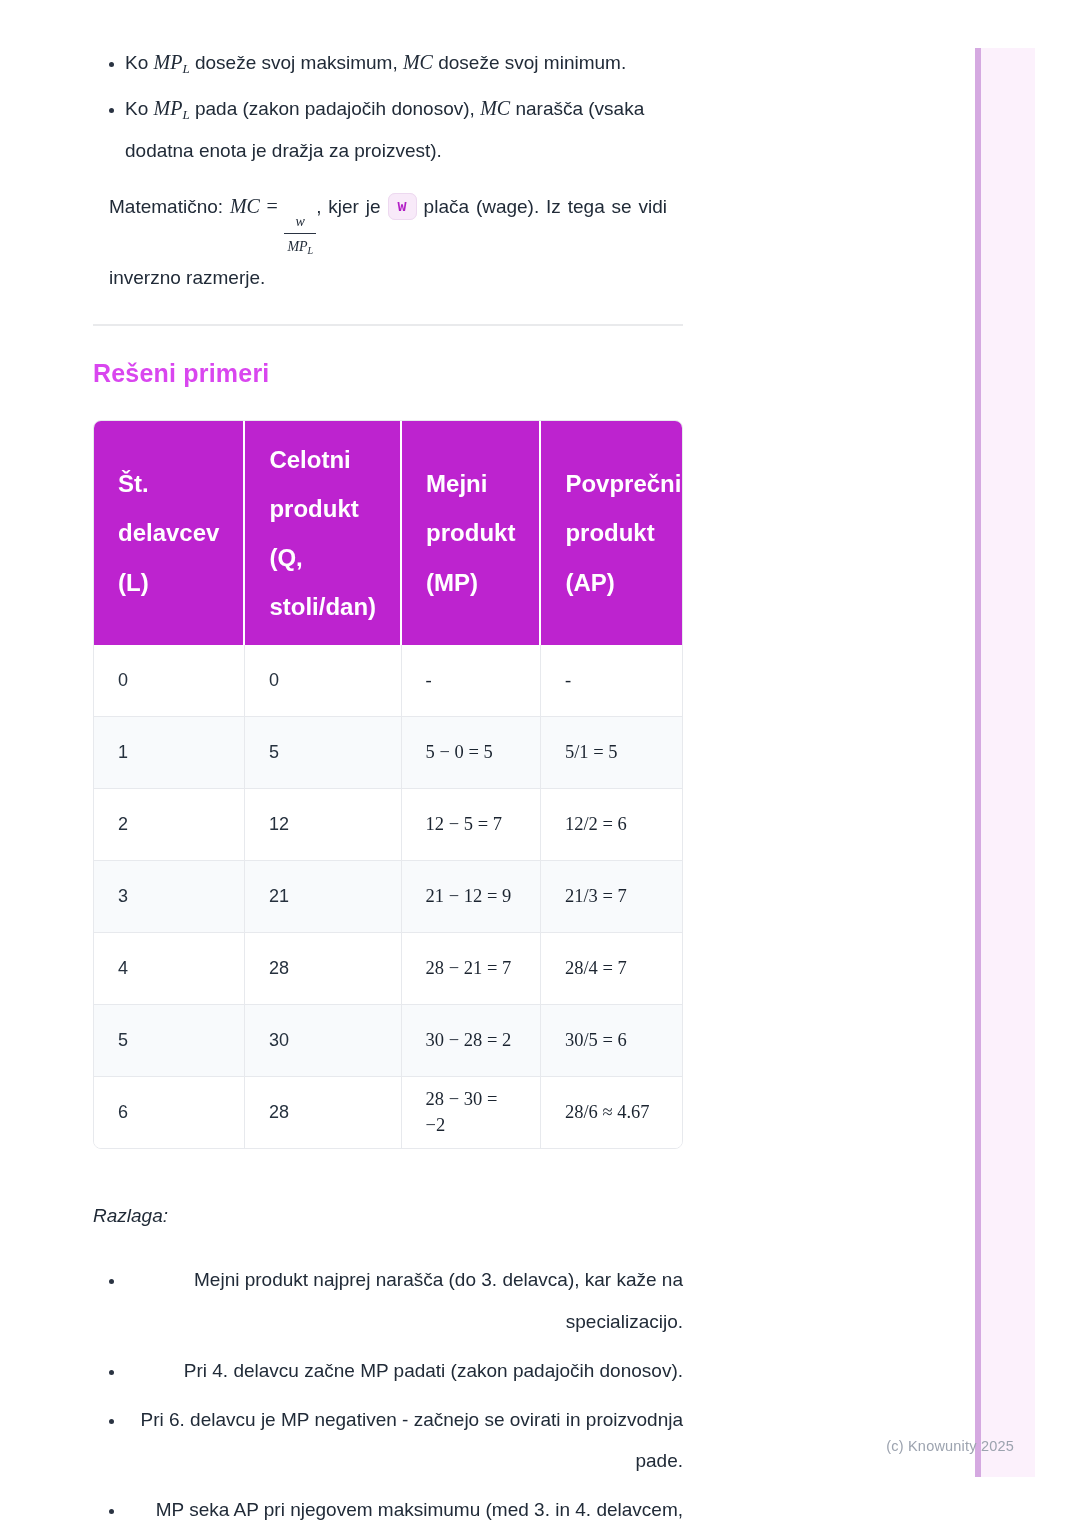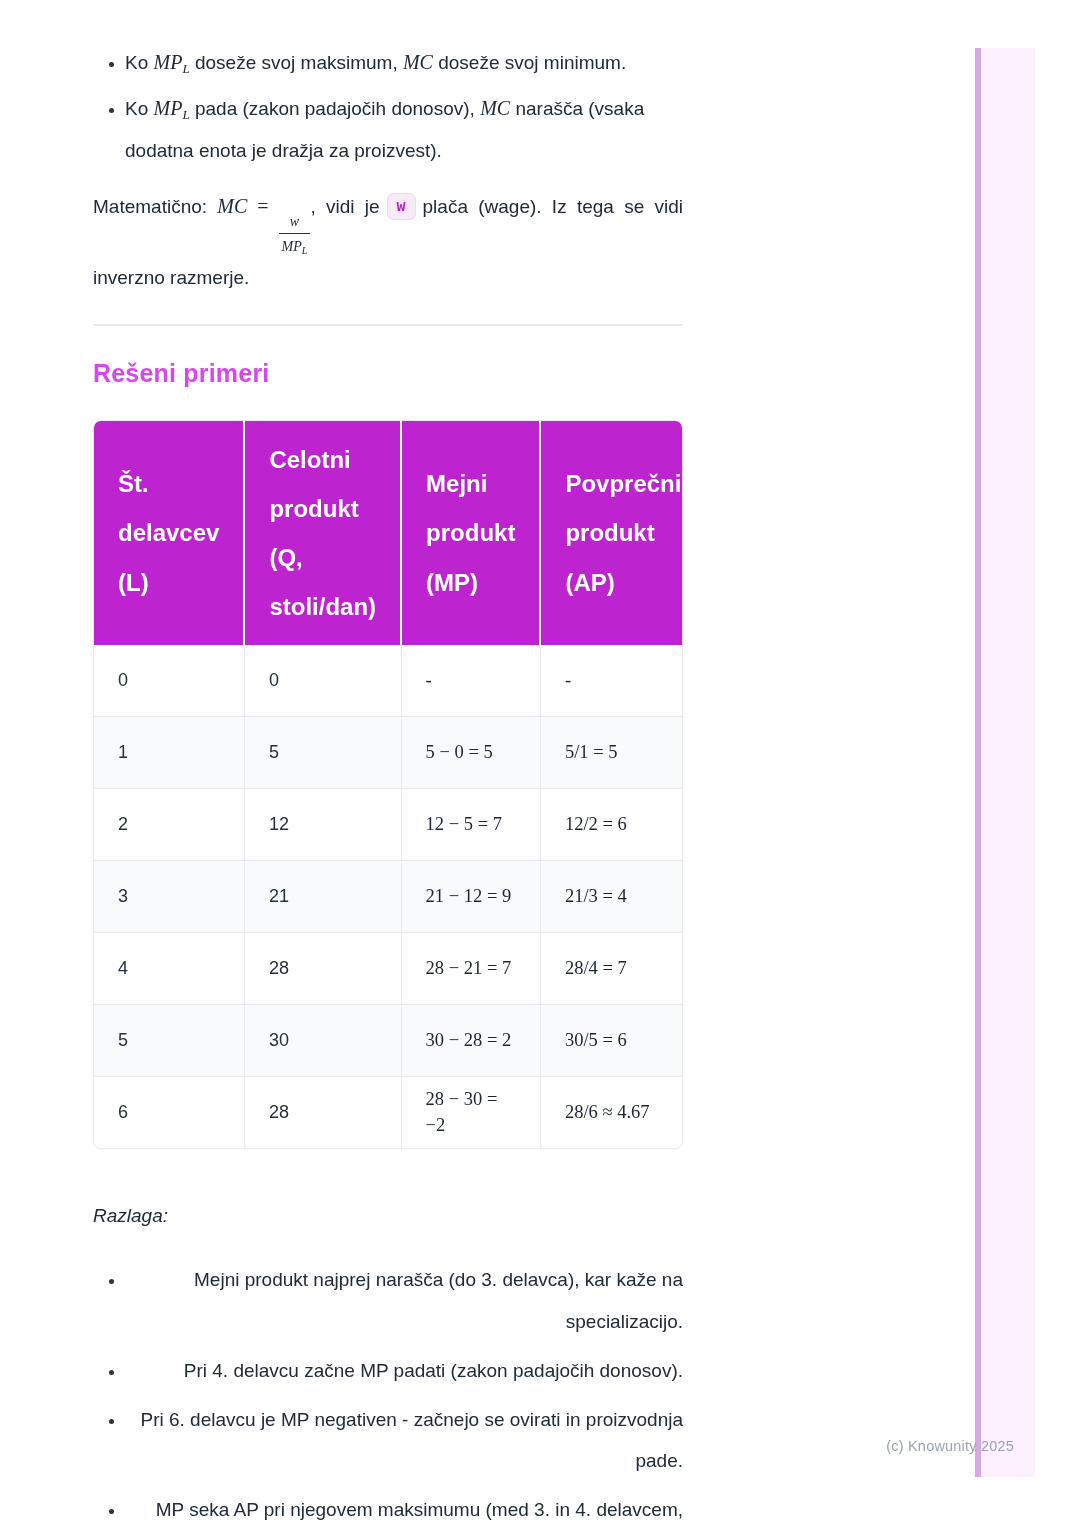--- a/index.html
+++ b/index.html
@@ -15,21 +15,21 @@
   .footer{position:absolute;top:1438px;right:66px;font-size:14.5px;
     color:var(--footer-text,#9ca3af);z-index:2;letter-spacing:.2px;}
 
   .content{position:relative;margin-left:93px;width:590px;padding-top:40px;
     font-size:19px;line-height:2.2;}
 
   ul{margin:0;padding-left:32px;}
   li{margin:0 0 2px 0;}
   li::marker{color:#2a3342;font-size:15px;}
 
-  .math-par{margin:12px 0 0;text-align:justify;}
+  .math-par{margin:12px 16px 0;text-align:justify;}
   .example-par{margin:26px 0 0;text-align:justify;}
 
   .divider{margin:26px 0 0;border:none;border-top:2px solid #e9eaec;}
 
   .section-title{margin:32px 0 0;font-size:25px;line-height:1.25;font-weight:700;
     color:var(--heading,#d946ef);letter-spacing:.2px;}
 
   
   .run-plain{}
   .run-bold{font-weight:700;}
@@ -76,21 +76,21 @@
 <div class="content">
 
   <ul class="intro-list">
     <li><span><span class="run-plain">Ko </span><span class="run-math">MP</span><span class="run-mathsub">L</span><span class="run-plain"> doseže svoj maksimum, </span><span class="run-math">MC</span><span class="run-plain"> doseže svoj minimum.</span></span></li>
     <li><span><span class="run-plain">Ko </span><span class="run-math">MP</span><span class="run-mathsub">L</span><span class="run-plain"> pada (zakon padajočih donosov), </span><span class="run-math">MC</span><span class="run-plain"> narašča (vsaka dodatna enota je dražja za proizvest).</span></span></li>
   </ul>
 
   <p class="math-par"><span class="run-plain">Matematično: </span><span class="run-math">MC</span><span class="run-mathup"> = </span><span class="frac">
         <span class="num"><span class="run-math">w</span></span>
         <span class="den"><span class="run-math">MP</span><span class="run-mathsub">L</span></span>
-      </span><span class="run-plain">, vidi je</span><span class="run-code">w</span><span class="run-plain">plača (wage). Iz tega se vidi inverzno razmerje.</span></p>
+      </span><span class="run-plain">, kjer je</span><span class="run-code">w</span><span class="run-plain">plača (wage). Iz tega se vidi inverzno razmerje.</span></p>
 
   <hr class="divider">
 
   <h2 class="section-title">Rešeni primeri</h2>
 
 
   <div class="table-wrap">
     <table class="product-table">
       <thead>
         <tr>
@@ -116,21 +116,21 @@
           <tr>
             <td class="col0">2</td>
             <td class="col1">12</td>
             <td class="col2 serif">12 − 5 = 7</td>
             <td class="col3 serif">12/2 = 6</td>
           </tr>
           <tr>
             <td class="col0">3</td>
             <td class="col1">21</td>
             <td class="col2 serif">21 − 12 = 9</td>
-            <td class="col3 serif">21/3 = 4</td>
+            <td class="col3 serif">21/3 = 7</td>
           </tr>
           <tr>
             <td class="col0">4</td>
             <td class="col1">28</td>
             <td class="col2 serif">28 − 21 = 7</td>
             <td class="col3 serif">28/4 = 7</td>
           </tr>
           <tr>
             <td class="col0">5</td>
             <td class="col1">30</td>

